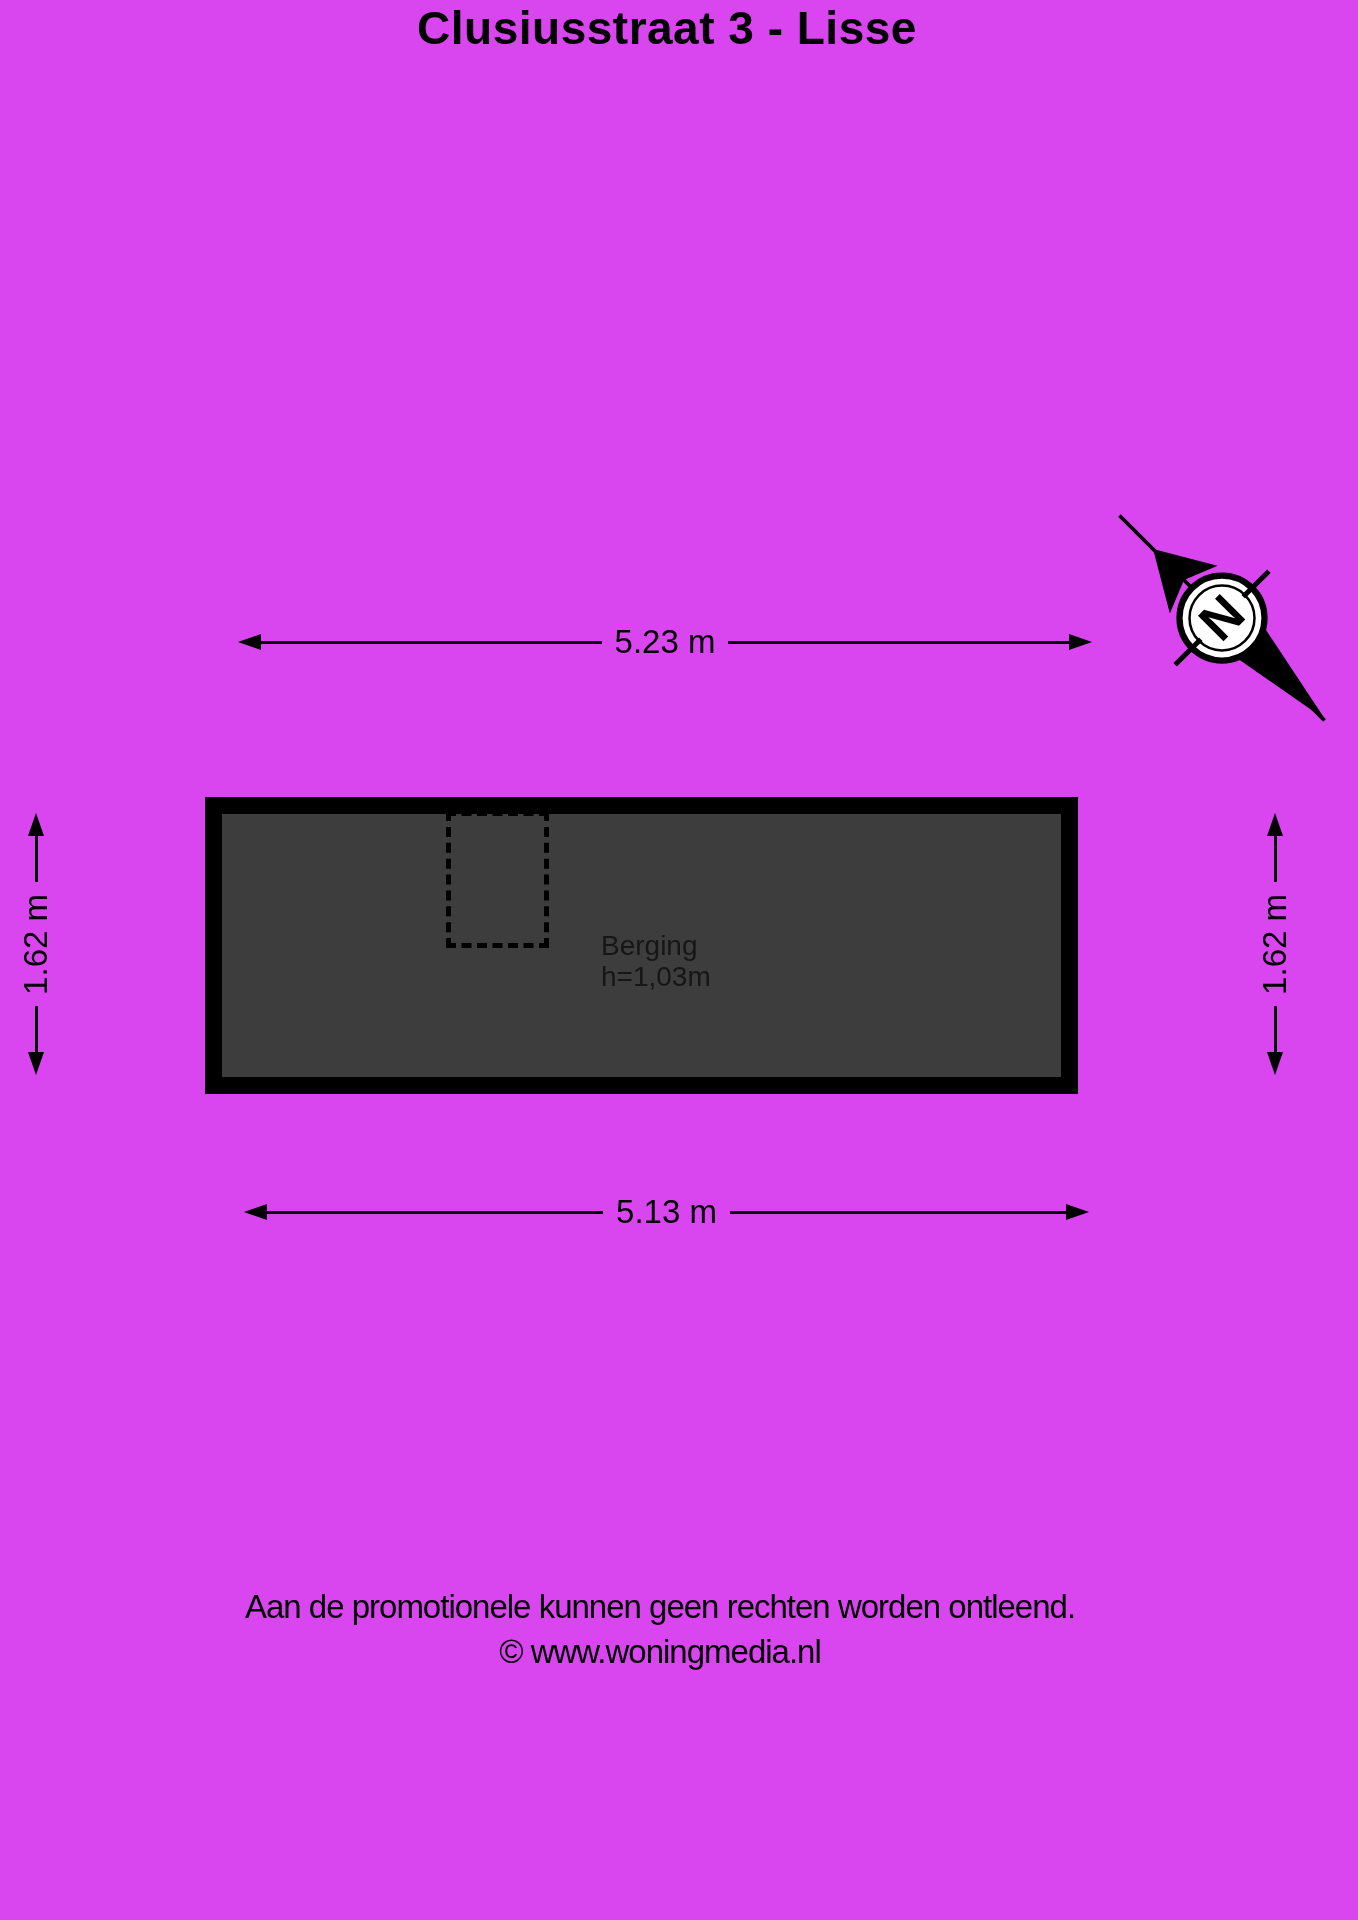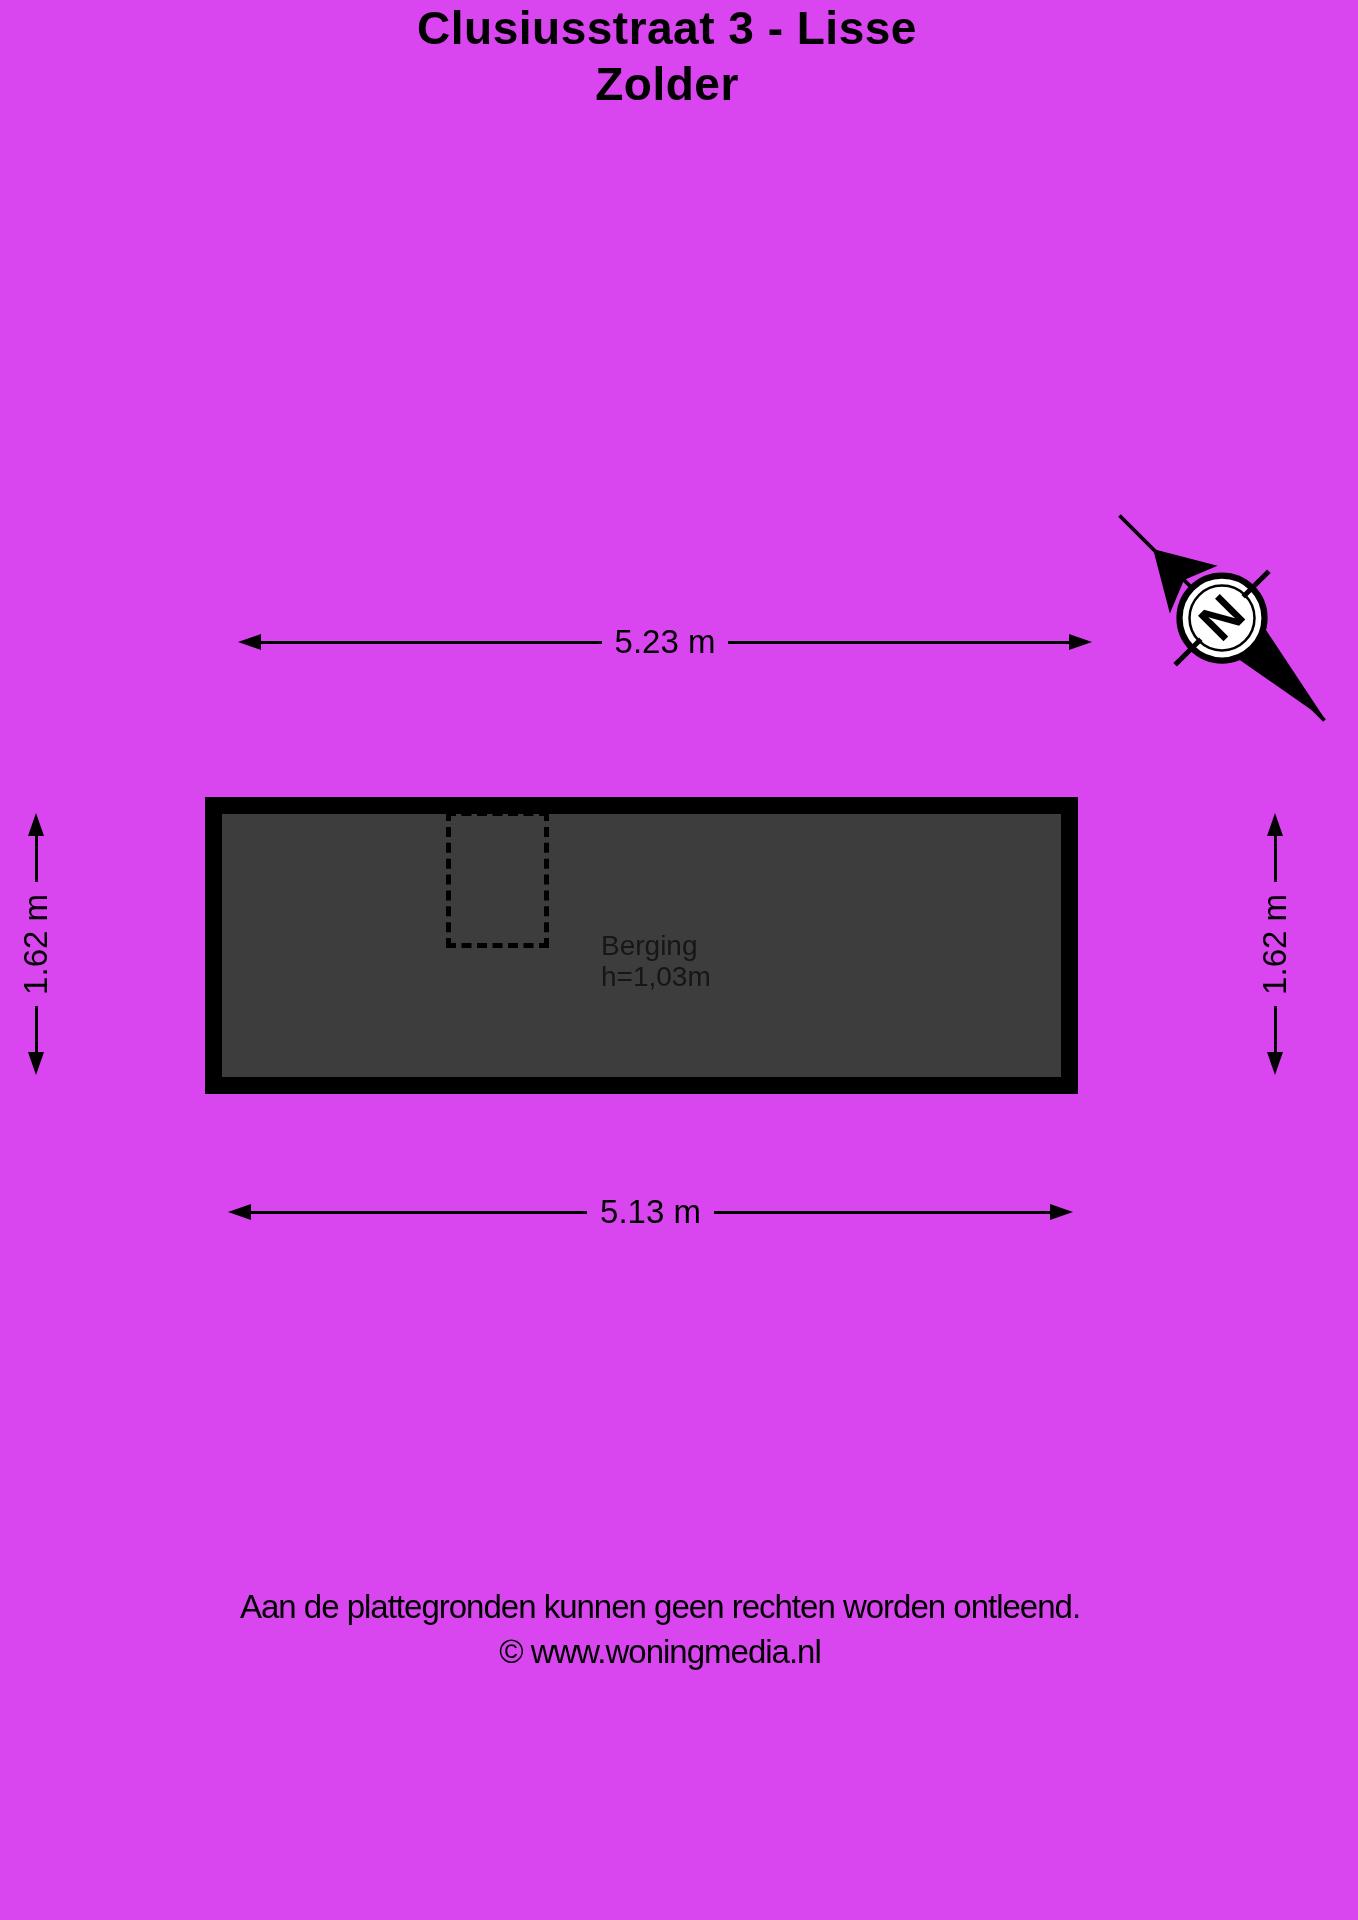--- a/index.html
+++ b/index.html
@@ -46,21 +46,20 @@
     text-align:center; font-size:33px; line-height:45px; letter-spacing:-1px;
   }
 </style>
 </head>
 <body>
 
 <div class="page">
 
   <div class="title">
     <div>Clusiusstraat 3 - Lisse</div>
-    <div>Zolder</div>
   </div>
 
   <svg class="compass" viewBox="0 0 240 240" xmlns="http://www.w3.org/2000/svg">
     <g transform="rotate(-45 120 120)" stroke="#000" fill="#000">
       <line x1="120" y1="4" x2="120" y2="236" stroke-width="3"></line>
       <circle cx="120" cy="120" r="34" fill="#ffffff" stroke-width="5"></circle>
       <polygon points="120,42 93,88 120,77 147,88" stroke="none"></polygon>
       <polygon points="106,152 138,152 121,236" stroke="none"></polygon>
       <line x1="67" y1="120" x2="96" y2="120" stroke-width="4"></line>
       <line x1="144" y1="120" x2="173" y2="120" stroke-width="4"></line>
@@ -93,26 +92,26 @@
     <span class="arr s"></span>
   </div>
 
   <div class="room"></div>
   <div class="stair-opening"></div>
   <div class="room-label">
     <div>Berging</div>
     <div>h=1,03m</div>
   </div>
 
-  <div class="dim-h" style="left:228px; top:1193px; width:845px;justify-content:center;">
+  <div class="dim-h" style="left:244px; top:1193px; width:845px;justify-content:center;">
     <span class="arr w"></span>
     <span class="dline"></span>
     <span class="dim-label">5.13 m</span>
     <span class="dline"></span>
     <span class="arr e"></span>
   </div>
 
   <div class="footer">
-    <div>Aan de plattegronden kunnen geen rechten worden ontleend.</div>
+    <div>Aan de promotionele kunnen geen rechten worden ontleend.</div>
     <div>© www.woningmedia.nl</div>
   </div>
 
 </div>
 
 </body></html>

